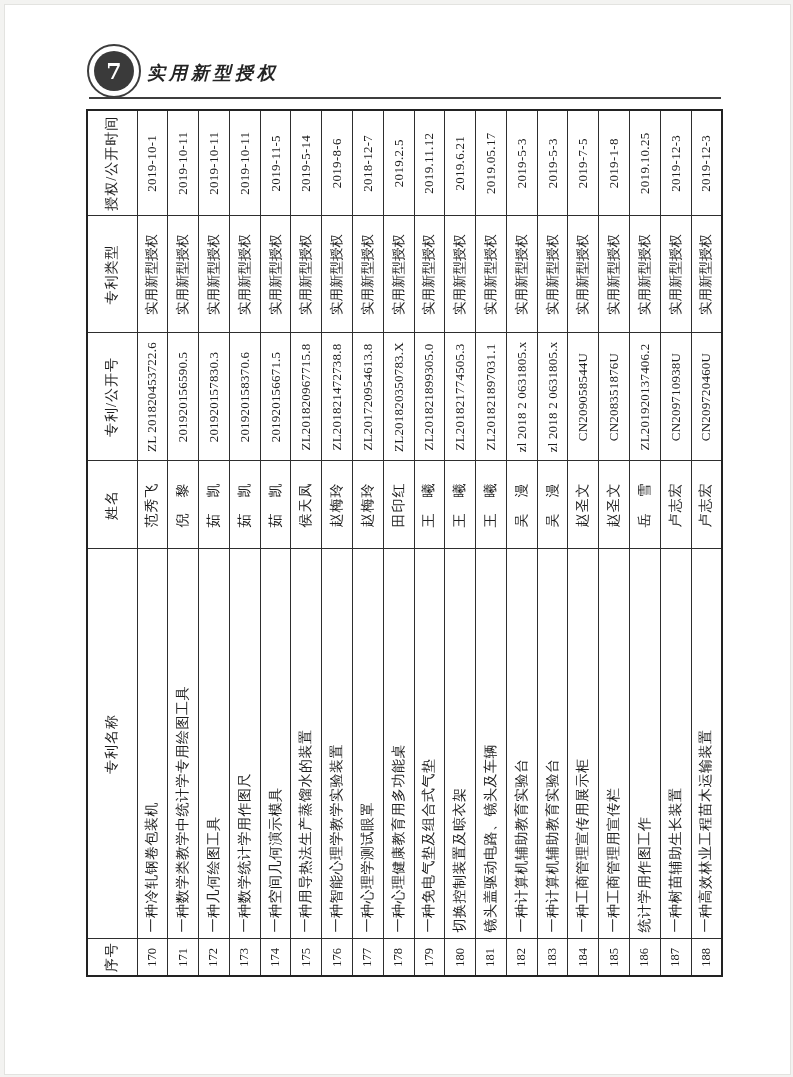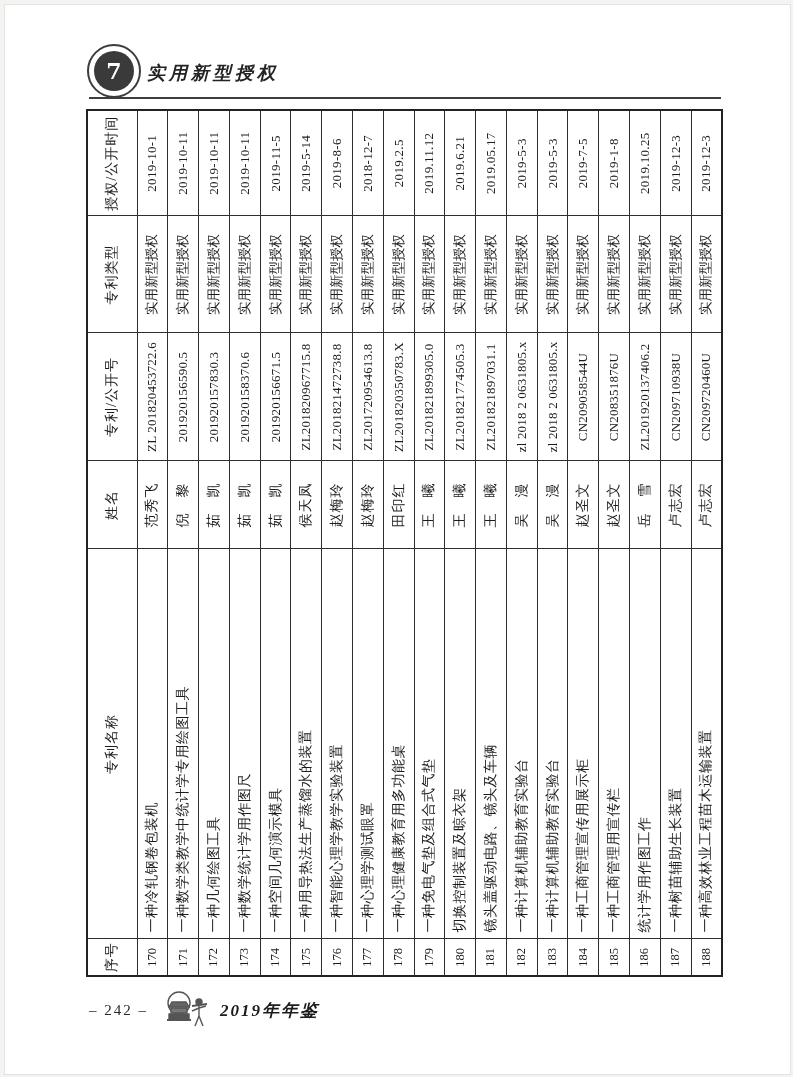--- a/index.html
+++ b/index.html
@@ -282,32 +282,14 @@
             <td class="col-title">一种高效林业工程苗木运输装置</td>
             <td class="col-name">卢志宏</td>
             <td class="col-number">CN209720460U</td>
             <td class="col-type">实用新型授权</td>
             <td class="col-date">2019-12-3</td>
           </tr>
         </tbody>
     </table>
   </div>
 
-  <div class="page-footer">
-    <span class="page-number">– 242 –</span>
-    <span class="yearbook-icon">
-      <svg width="48" height="40" viewBox="0 0 48 40">
-        <g fill="none" stroke="#555555" stroke-width="1.4">
-          <circle cx="17" cy="13" r="11"></circle>
-          <path d="M7 17 L27 17 L24 12 L10 12 Z" fill="#666666"></path>
-          <rect x="9" y="18" width="16" height="5" fill="#777777"></rect>
-          <rect x="7" y="24" width="20" height="5" fill="#555555"></rect>
-          <path d="M5 30 L29 30" stroke-width="2"></path>
-          <circle cx="37" cy="12" r="3" fill="#555555"></circle>
-          <path d="M37 15 L37 26 M37 18 L30 21 M37 18 L44 16 M37 26 L33 36 M37 26 L41 36"></path>
-          <path d="M30 16 L45 14" stroke-width="2"></path>
-        </g>
-      </svg>
-    </span>
-    <span class="yearbook-label">2019年年鉴</span>
-  </div>
 
 </div>
 
 </body></html>

